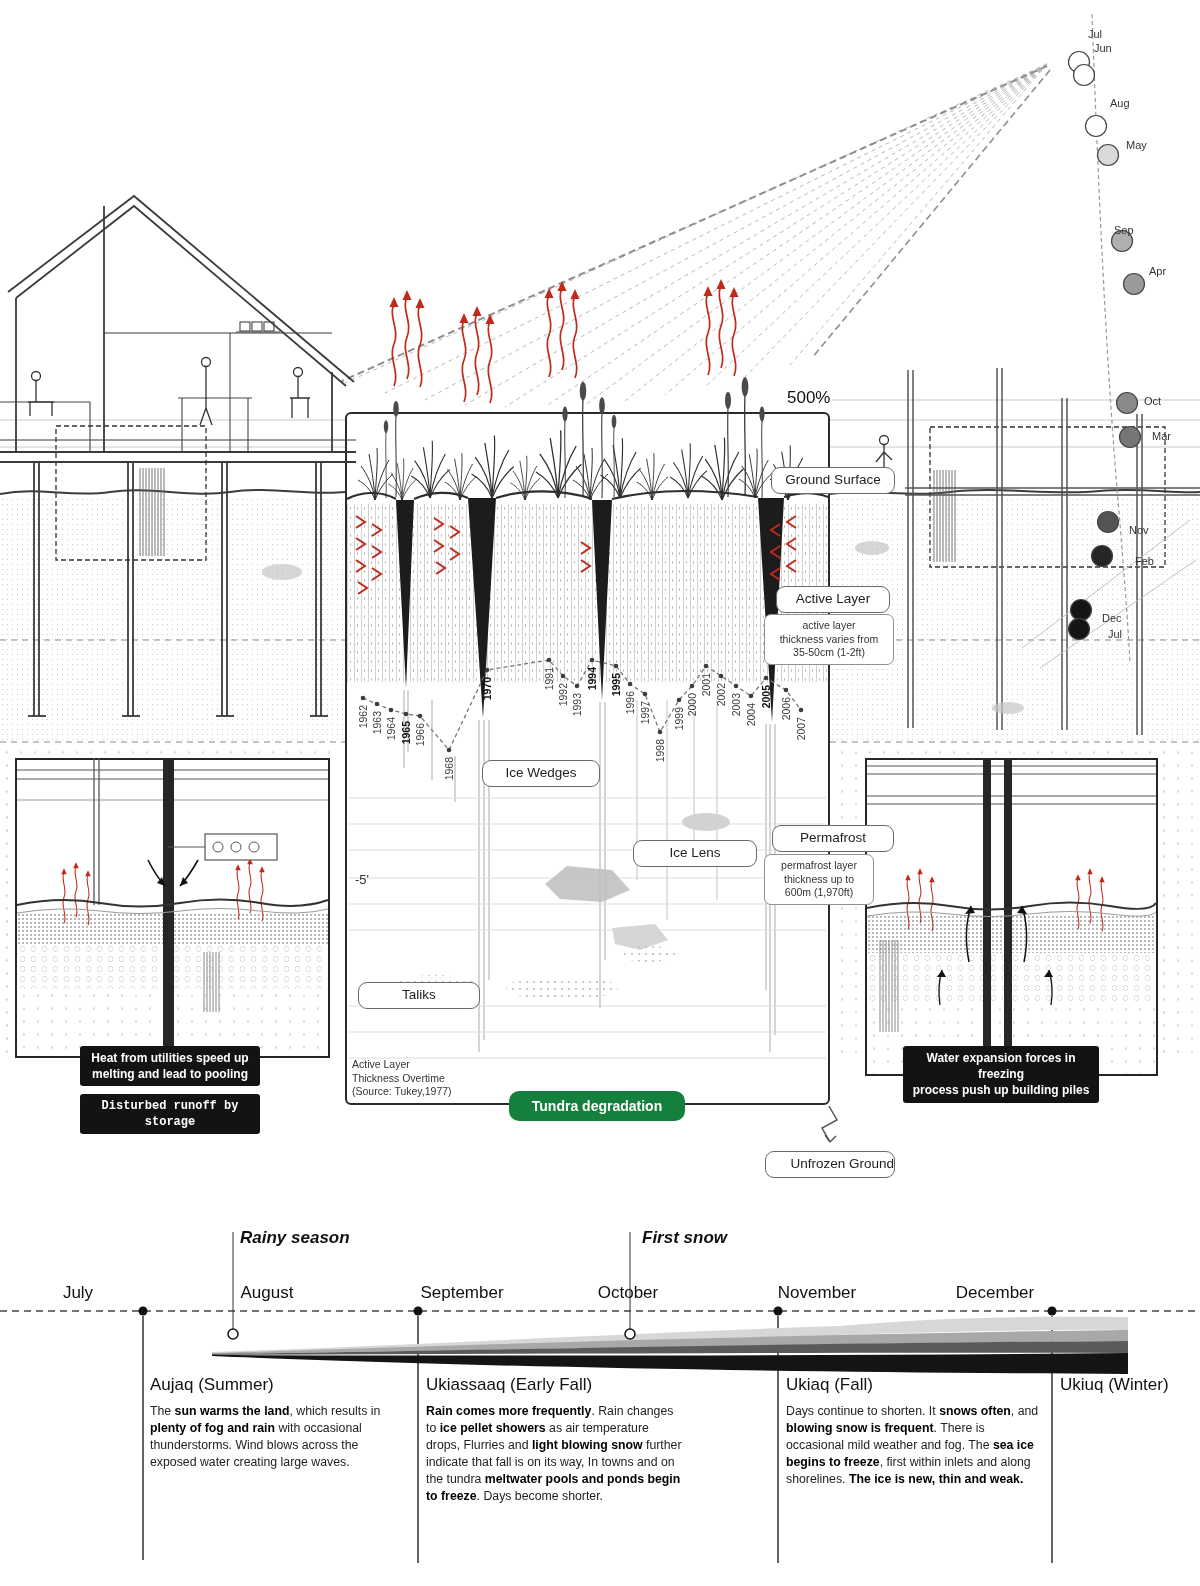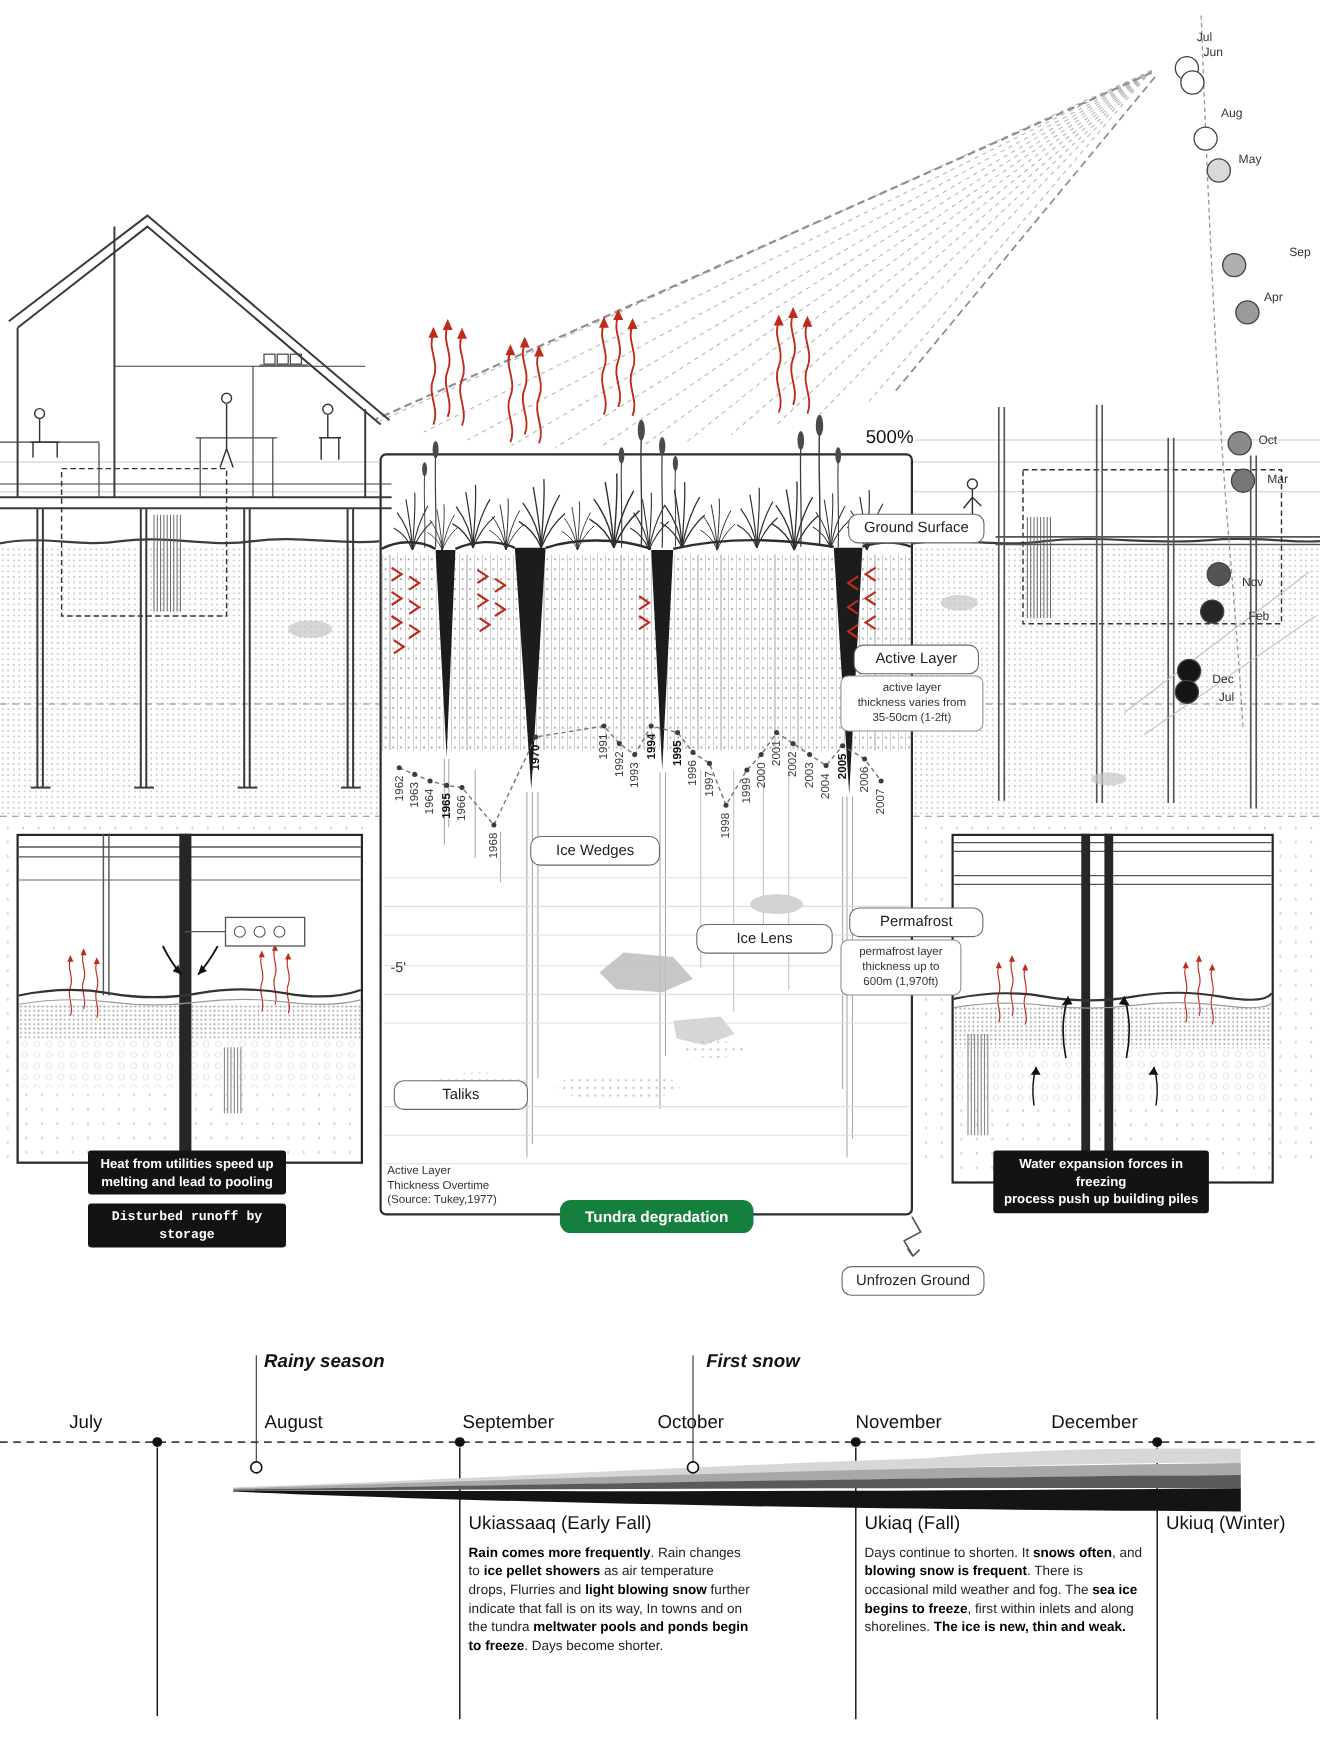--- a/index.html
+++ b/index.html
@@ -485,21 +485,21 @@
   <div class="note" style="left:764px;top:614px;width:130px;">active layer
 thickness varies from
 35-50cm (1-2ft)</div>
   <div class="pill" style="left:482px;top:760px;width:118px;">Ice Wedges</div>
   <div class="pill" style="left:633px;top:840px;width:124px;">Ice Lens</div>
   <div class="pill" style="left:772px;top:825px;width:122px;">Permafrost</div>
   <div class="note" style="left:764px;top:854px;width:110px;">permafrost layer
 thickness up to
 600m (1,970ft)</div>
   <div class="pill" style="left:358px;top:982px;width:122px;">Taliks</div>
-  <div class="pill" style="left:765px;top:1151px;width:130px;">Unfrozen Ground</div>
+  <div class="pill" style="left:765px;top:1151px;width:130px;text-align:right;">Unfrozen Ground</div>
   <div class="darkpill" style="left:509px;top:1091px;width:176px;">Tundra degradation</div>
 
   <div class="ovl srcnote" style="left:352px;top:1058px;">Active Layer
 Thickness Overtime
 (Source: Tukey,1977)</div>
 
   <div class="darklabel" style="left:80px;top:1046px;width:180px;">Heat from utilities speed up
 melting and lead to pooling</div>
   <div class="darklabel" style="left:80px;top:1094px;width:180px;font-family:Liberation Mono, monospace;">Disturbed runoff by storage</div>
   <div class="darklabel" style="left:903px;top:1046px;width:196px;">Water expansion forces in freezing
@@ -529,40 +529,44 @@
       <div class="year" style="left: 745px; top: 703px;">2004</div>
       <div class="year b" style="left: 760px; top: 685px;">2005</div>
       <div class="year" style="left: 780px; top: 697px;">2006</div>
       <div class="year" style="left: 795px; top: 717px;">2007</div>
     </div>
   <div id="orbit-labels" class="abs" style="left:0;top:0;width:1200px;height:1586px;z-index:5;pointer-events:none;">
       <div class="orbit-month" style="left: 1088px; top: 28px;">Jul</div>
       <div class="orbit-month" style="left: 1094px; top: 42px;">Jun</div>
       <div class="orbit-month" style="left: 1110px; top: 97px;">Aug</div>
       <div class="orbit-month" style="left: 1126px; top: 139px;">May</div>
-      <div class="orbit-month" style="left: 1172px; top: 224px; text-align: right;">Sep</div>
+      <div class="orbit-month" style="left: 1114px; top: 224px; text-align: right;">Sep</div>
       <div class="orbit-month" style="left: 1149px; top: 265px;">Apr</div>
       <div class="orbit-month" style="left: 1144px; top: 395px;">Oct</div>
       <div class="orbit-month" style="left: 1152px; top: 430px;">Mar</div>
       <div class="orbit-month" style="left: 1129px; top: 524px;">Nov</div>
       <div class="orbit-month" style="left: 1135px; top: 555px;">Feb</div>
       <div class="orbit-month" style="left: 1102px; top: 612px;">Dec</div>
       <div class="orbit-month" style="left: 1108px; top: 628px;">Jul</div>
     </div>
 
   <div class="tl-annot" style="left:240px;top:1228px;">Rainy season</div>
   <div class="tl-annot" style="left:642px;top:1228px;">First snow</div>
 
   <div class="tl-month" style="left:78px;top:1283px;">July</div>
   <div class="tl-month" style="left:267px;top:1283px;">August</div>
   <div class="tl-month" style="left:462px;top:1283px;">September</div>
   <div class="tl-month" style="left:628px;top:1283px;">October</div>
   <div class="tl-month" style="left:817px;top:1283px;">November</div>
   <div class="tl-month" style="left:995px;top:1283px;">December</div>
 
+  <div class="season" style="left:150px;width:235px;">
+    <div class="season-name">Aujaq (Summer)</div>
+    <div class="season-text"><span>The </span><b>sun warms the land</b><span>, which results in </span><b>plenty of fog and rain</b><span> with occasional thunderstorms. Wind blows across the exposed water creating large waves.</span></div>
+  </div>
   <div class="season" style="left:426px;width:258px;">
     <div class="season-name">Ukiassaaq (Early Fall)</div>
     <div class="season-text"><b>Rain comes more frequently</b><span>. Rain changes to </span><b>ice pellet showers</b><span> as air temperature drops, Flurries and </span><b>light blowing snow</b><span> further indicate that fall is on its way, In towns and on the tundra </span><b>meltwater pools and ponds begin to freeze</b><span>. Days become shorter.</span></div>
   </div>
   <div class="season" style="left:786px;width:258px;">
     <div class="season-name">Ukiaq (Fall)</div>
     <div class="season-text"><span>Days continue to shorten. It </span><b>snows often</b><span>, and </span><b>blowing snow is frequent</b><span>. There is occasional mild weather and fog. The </span><b>sea ice begins to freeze</b><span>, first within inlets and along shorelines. </span><b>The ice is new, thin and weak.</b></div>
   </div>
   <div class="season" style="left:1060px;width:140px;">
     <div class="season-name">Ukiuq (Winter)</div>

